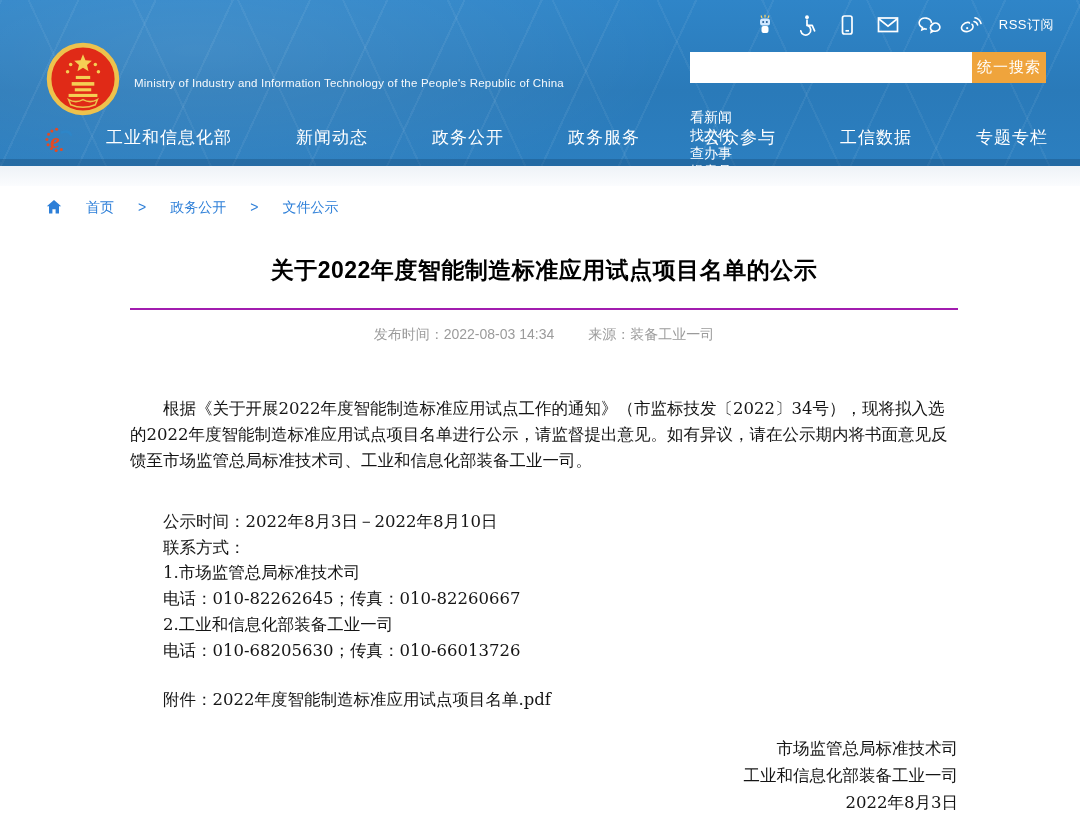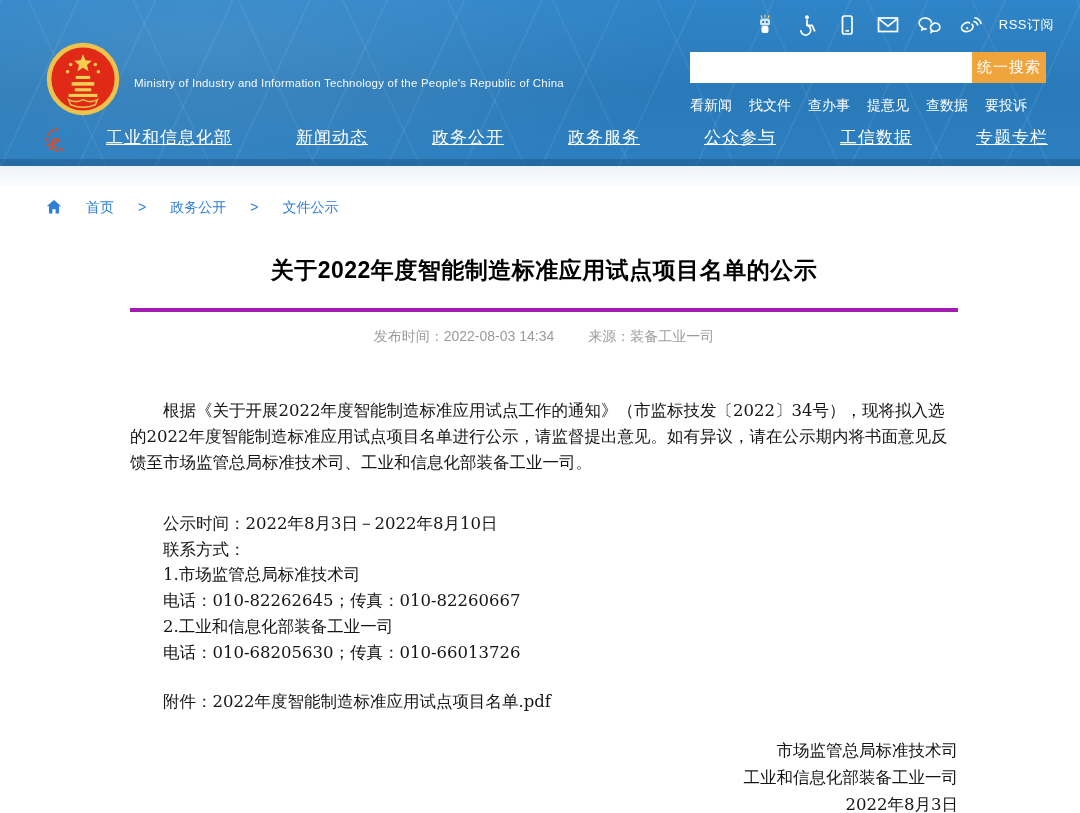--- a/index.html
+++ b/index.html
@@ -31,44 +31,44 @@
   .logo-title { font-size: 27px; font-weight: bold; letter-spacing: 2.5px;
     text-shadow: 0 1px 2px rgba(0,40,80,0.25); }
   .logo-sub { font-size: 11.5px; margin-top: 7px; opacity: 0.95; letter-spacing: 0.2px; }
 
   .search-area { position: absolute; left: 690px; top: 52px; width: 356px; z-index: 2; }
   .search-row { display: flex; height: 31px; }
   .search-input { flex: 1; border: none; outline: none; padding: 0 10px; font-size: 14px;
     background: #fff; }
   .search-btn { width: 74px; border: none; background: #efa43c; color: #fff; font-size: 15px;
     cursor: pointer; font-family: inherit; letter-spacing: 1px; }
-  .quick-links { display: flex; gap: 17px; margin-top: 14px; }
+  .quick-links { display: flex; margin-top: 26px; flex-direction: column; }
   .quick-links span { color: #fff; font-size: 14px; cursor: pointer; white-space: nowrap; }
 
   .nav-row { position: absolute; left: 0; right: 0; top: 120px; height: 40px; z-index: 2; }
   .e-logo { position: absolute; left: 42px; top: 3px; width: 34px; height: 34px; }
   .nav-items { position: absolute; left: 106px; right: 32px; top: 6px; display: flex;
     justify-content: space-between; }
   .nav-items span { color: #fff; font-size: 17px; cursor: pointer; white-space: nowrap;
-    letter-spacing: 1px; text-decoration: underline; }
+    letter-spacing: 1px; }
 
   
   .band { height: 20px; background: linear-gradient(180deg, #eef2f7 0%, #fbfcfe 100%); }
 
   
   .breadcrumb { display: flex; align-items: flex-start; gap: 24px; margin: 13px 15px 0 46px;
     font-size: 14px; color: #2d7fd8; }
   .breadcrumb .home-icon { display: inline-flex; width: 16px; height: 16px; cursor: pointer; }
   .breadcrumb .crumb { cursor: pointer; }
   .breadcrumb .sep { color: #2d7fd8; }
 
   
   .article { width: 828px; margin: 38px 0 0 130px; }
   .article-title { text-align: center; font-size: 23px; font-weight: bold; color: #000;
-    letter-spacing: 0.5px; padding-bottom: 22px; border-bottom: 4px solid #a21caf; }
+    letter-spacing: 0.5px; padding-bottom: 22px; border-bottom: 2px solid #a21caf; }
   .article-meta { display: flex; justify-content: center; gap: 34px; margin-top: 16px;
     font-size: 14px; color: #9b9b9b; }
 
   .article-body { margin-top: 52px; font-family: "DejaVu Serif", "Liberation Serif", serif;
     font-size: 16.5px; color: #151515; }
   .para { text-indent: 2em; line-height: 26px; }
   .line-block { margin-top: 35px; padding-left: 33px; }
   .line-block div { line-height: 25.7px; }
   .attachment { padding-left: 33px; margin-top: 24px; line-height: 26px; cursor: pointer; }
   .signature { margin-top: 22px; text-align: right; line-height: 27px; }

